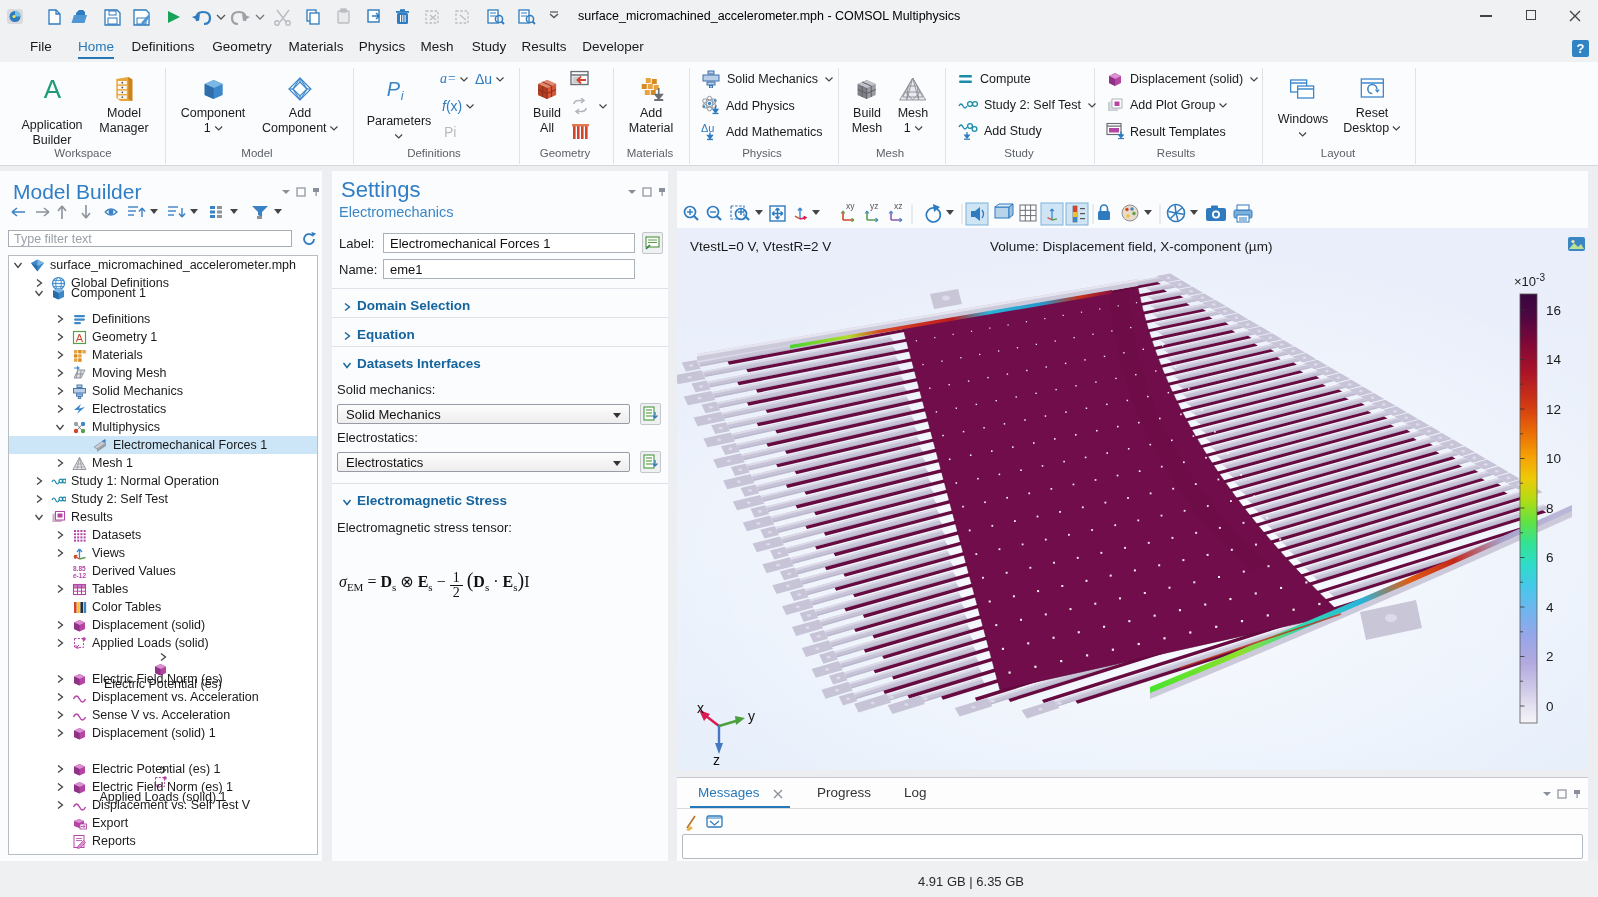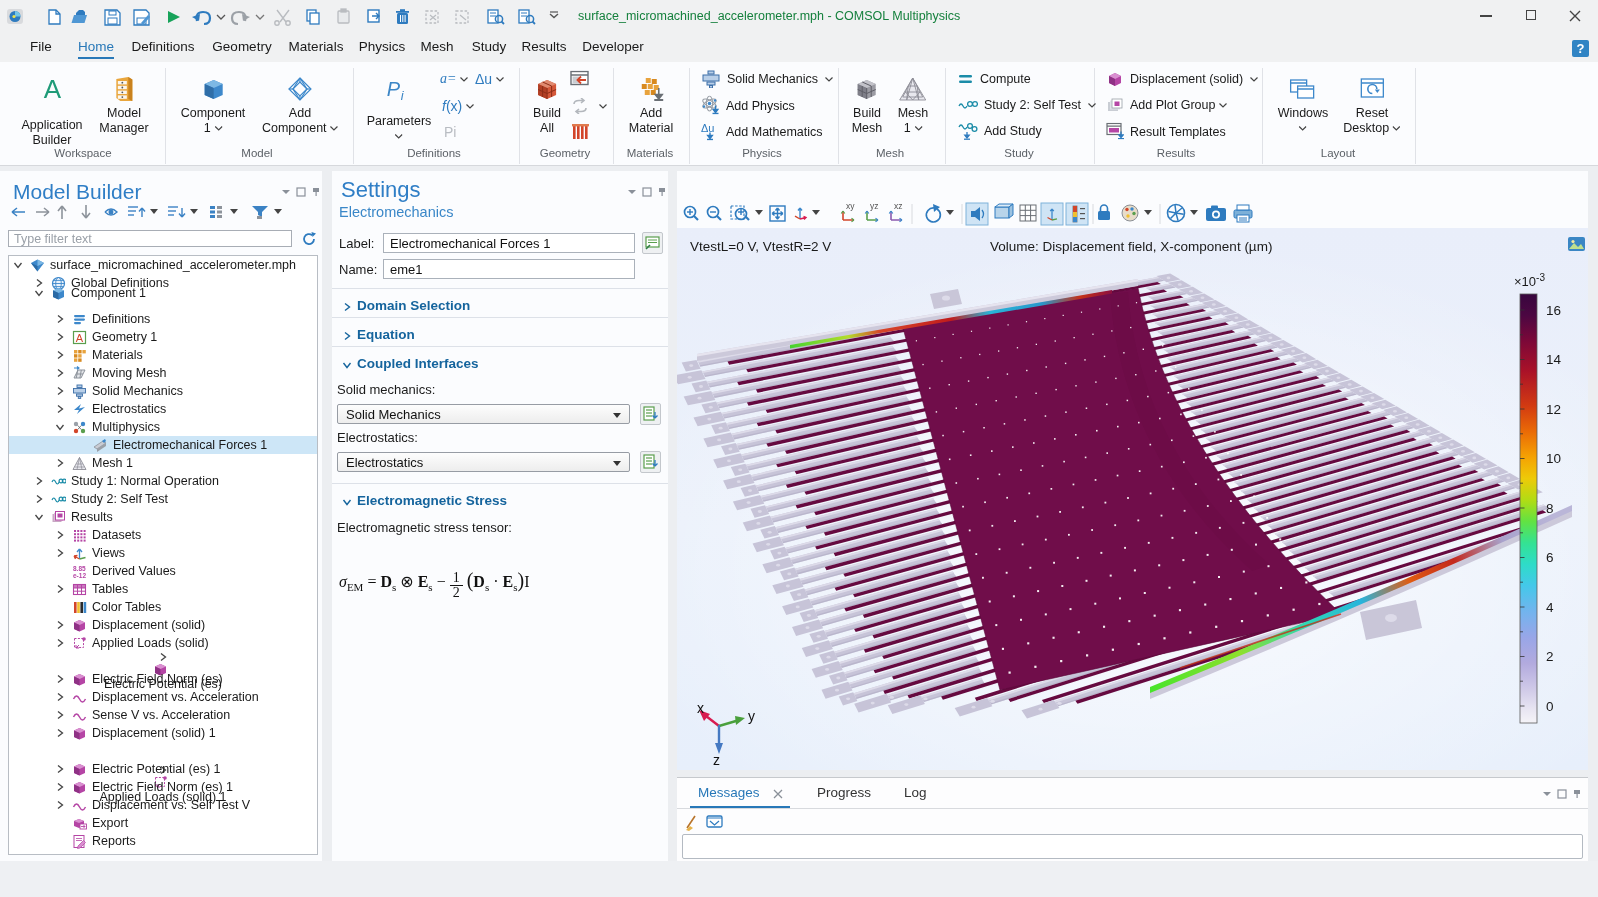--- a/index.html
+++ b/index.html
@@ -24,21 +24,21 @@
 .treerow{position:absolute;height:18px;display:flex;align-items:center;font-size:12.5px;color:#1a1a1a;white-space:nowrap;width:100%}
 .ticon{flex:none;margin-right:5px}
 .tab{font-size:13.5px;color:#333}
 .tab.active{color:#2878b8}
 svg{display:block}
 text{font-family:"Liberation Sans",sans-serif}
 </style></head><body>
 <div id="win">
 
 <div id="titlebar">
-<div class="abs" style="left:578px;top:9px;font-size:12.5px;color:#15803d">surface_micromachined_accelerometer.mph - COMSOL Multiphysics</div>
+<div class="abs" style="left:578px;top:9px;font-size:12.5px;color:#000000">surface_micromachined_accelerometer.mph - COMSOL Multiphysics</div>
 <div class="abs" style="left:1480px;top:15px;width:12px;height:1.5px;background:#444"></div>
 <div class="abs" style="left:1526px;top:10px;width:10px;height:10px;border:1.5px solid #444"></div>
 <svg class="abs" style="left:1569px;top:10px" width="12" height="12">
         <path d="M1,1 L11,11 M11,1 L1,11" stroke="#444" stroke-width="1.4"></path>
       </svg>
 <svg class="abs" style="left:5px;top:7px" width="560" height="20" viewBox="0 0 560 20">
         <rect x="2" y="2" width="16" height="15" rx="3" fill="#d8dadd"></rect>
         <circle cx="10" cy="9.5" r="5.5" fill="#2e7bbf"></circle>
         <path d="M10 4 a5.5 5.5 0 0 1 5.5 5.5 l-5.5 0 z" fill="#74c6e8"></path>
         <circle cx="9" cy="9.5" r="1.6" fill="#f0e24a"></circle>
@@ -289,21 +289,21 @@
       </div>
 <div class="rbig" style="left:1303px;top:12px">
         <div style="display:flex;justify-content:center;height:30px;align-items:center">
           <svg width="28" height="24" viewBox="0 0 28 24" fill="none" stroke="#3d88cb" stroke-width="1.3">
 <rect x="2" y="3" width="16" height="12" fill="#fff"></rect>
             <path d="M2,6 h16"></path>
             <rect x="9" y="9" width="16" height="12" fill="#fff"></rect>
             <path d="M9,12 h16"></path>
           </svg>
         </div>
-        <div style="margin-top:2px">Windows<br><svg width="8" height="5" style="display:inline-block;vertical-align:1px">
+        <div style="margin-top:8px">Windows<br><svg width="8" height="5" style="display:inline-block;vertical-align:1px">
             <path d="M0.5,0.5 l3.5,3.5 3.5,-3.5" fill="none" stroke="#444" stroke-width="1.2"></path>
           </svg></div>
       </div>
 <div class="rbig" style="left:1372px;top:12px">
         <div style="display:flex;justify-content:center;height:30px;align-items:center">
           <svg width="26" height="24" viewBox="0 0 26 24">
             <rect x="2" y="2" width="22" height="18" fill="#fff" stroke="#3d88cb" stroke-width="1.3"></rect>
             <path d="M2,6 h22" stroke="#3d88cb" stroke-width="1.3"></path>
 <path d="M13,16.5 a4.5,4.5 0 1 1 4.5,-4.5" fill="none" stroke="#3d88cb" stroke-width="1.6"></path>
             <polygon points="15.5,12.5 20.5,12.5 18,16" fill="#3d88cb"></polygon>
@@ -788,21 +788,21 @@
       <div class="sechead" style="left:25px;top:127px">Domain Selection</div>
 <div class="abs" style="left:0;top:146px;width:336px;border-top:1px solid #dde1e8"></div>
       <svg width="10" height="10" viewBox="0 0 10 10" style="position:absolute;left:10px;top:160px">
         <path d="M3,1.5 L7.5,5 L3,8.5" fill="none" stroke="#15649d" stroke-width="1.4"></path>
       </svg>
       <div class="sechead" style="left:25px;top:156px">Equation</div>
 <div class="abs" style="left:0;top:175px;width:336px;border-top:1px solid #dde1e8"></div>
       <svg width="10" height="10" viewBox="0 0 10 10" style="position:absolute;left:10px;top:189px">
         <path d="M1.5,3 L5,7.5 L8.5,3" fill="none" stroke="#15649d" stroke-width="1.4"></path>
       </svg>
-      <div class="sechead" style="left:25px;top:185px">Coupled Interfaces</div>
+      <div class="sechead" style="left:25px;top:185px">Datasets Interfaces</div>
 <div class="seclabel" style="left:5px;top:211px">Solid mechanics:</div>
 <div class="combo" style="left:5px;top:233px;width:293px">Solid Mechanics</div>
 <div class="sidebtn" style="left:308px;top:232px">
         <svg width="19" height="20" viewBox="0 0 19 20">
           <g stroke="#5a9e4d" stroke-width="1.2" fill="none">
 <rect x="3" y="3" width="10" height="13" fill="#fff"></rect>
             <line x1="5" y1="6" x2="11" y2="6"></line>
             <line x1="5" y1="9" x2="11" y2="9"></line>
             <line x1="5" y1="12" x2="11" y2="12"></line>
           </g>
@@ -1687,12 +1687,15 @@
 <path d="M2,16 L10,4" stroke="#b8742a" stroke-width="1.6"></path>
         <path d="M1,18 l4,-4 3,2 -4,3 z" fill="#e8b44c"></path>
 <g>
           <rect x="22" y="4" width="15" height="11" rx="1.5" fill="#fff" stroke="#2e7bbf" stroke-width="1.3"></rect>
           <path d="M22,6 h15" stroke="#2e7bbf"></path>
           <path d="M25,9 l4.5,4 4.5,-4" fill="none" stroke="#2e7bbf" stroke-width="1.2"></path>
         </g>
       </svg>
 <div class="abs" style="left:5px;top:56px;width:901px;height:25px;background:#fff;border:1px solid #b4bac2;border-radius:2px"></div>
 </div>
+<div class="abs" style="left:0;top:861px;width:1598px;height:36px;background:#eff0f2">
+      <div class="abs" style="left:918px;top:13px;font-size:13px;color:#2a2a2a">4.91 GB | 6.35 GB</div>
+    </div>
 </div>
 </body></html>

